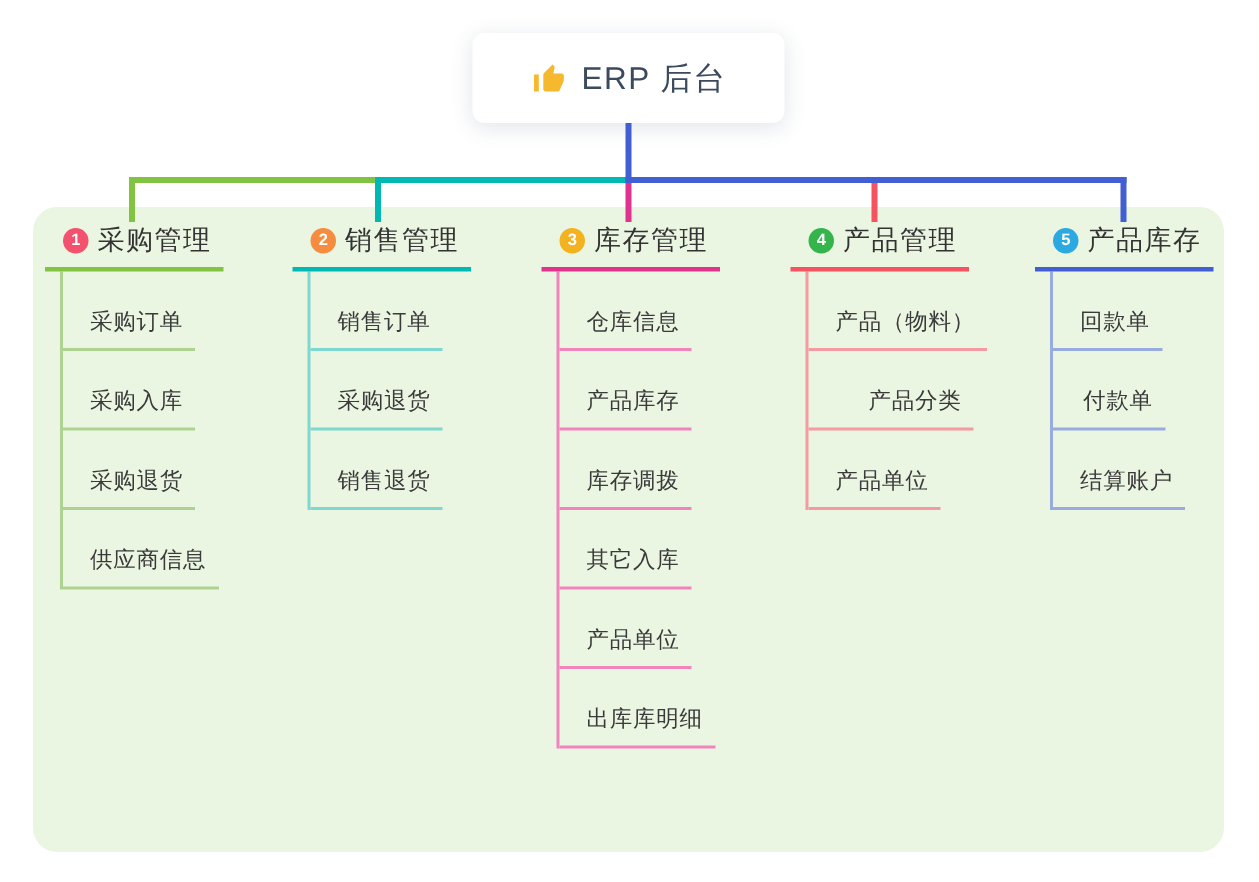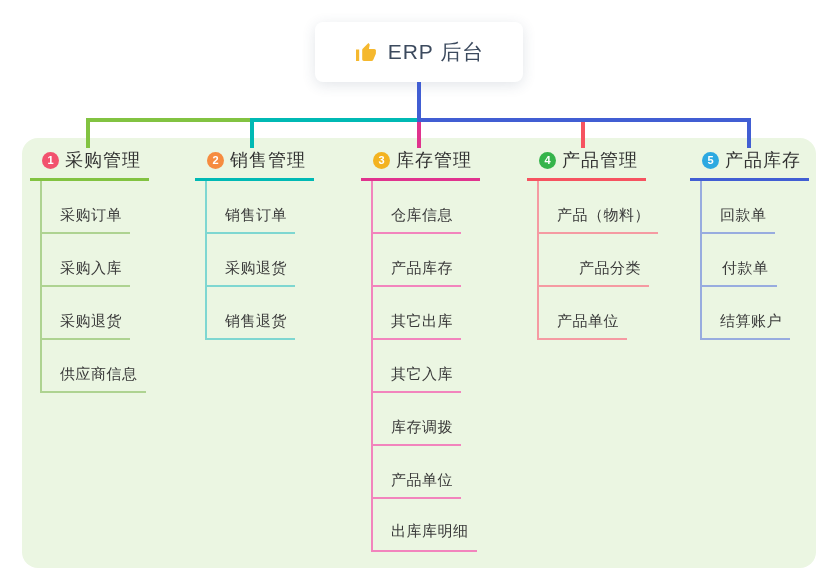--- a/index.html
+++ b/index.html
@@ -82,25 +82,24 @@
           <li style="border-bottom-color: rgb(126, 215, 209);">销售订单</li>
           <li style="border-bottom-color: rgb(126, 215, 209);">采购退货</li>
           <li style="border-bottom-color: rgb(126, 215, 209);">销售退货</li>
         </ul></div>
       <div class="branch" style="left: 361px;"><div class="branch-title" style="border-bottom-color: rgb(224, 51, 142);">
           <span class="badge" style="background: rgb(243, 179, 32);">3</span>
           <span>库存管理</span>
         </div><ul class="children" style="border-left-color: rgb(242, 132, 189); text-align: right;">
           <li style="border-bottom-color: rgb(242, 132, 189);">仓库信息</li>
           <li style="border-bottom-color: rgb(242, 132, 189);">产品库存</li>
-          <li style="border-bottom-color: rgb(242, 132, 189);">其它出库</li>
+          <li style="border-bottom-color: rgb(242, 132, 189);">库存调拨</li>
           <li style="border-bottom-color: rgb(242, 132, 189);">其它入库</li>
-          <li style="border-bottom-color: rgb(242, 132, 189);">库存调拨</li>
           <li style="border-bottom-color: rgb(242, 132, 189);">产品单位</li>
-          <li style="border-bottom-color: rgb(242, 132, 189); font-family: Liberation Mono, monospace;">出库库明细</li>
+          <li style="border-bottom-color: rgb(242, 132, 189);">出库库明细</li>
         </ul></div>
       <div class="branch" style="left: 527px;"><div class="branch-title" style="border-bottom-color: rgb(246, 83, 96);">
           <span class="badge" style="background: rgb(53, 180, 75);">4</span>
           <span>产品管理</span>
         </div><ul class="children" style="border-left-color: rgb(245, 154, 162);">
           <li style="border-bottom-color: rgb(245, 154, 162);">产品（物料）</li>
           <li style="border-bottom-color: rgb(245, 154, 162); padding-left: 40px;">产品分类</li>
           <li style="border-bottom-color: rgb(245, 154, 162);">产品单位</li>
         </ul></div>
       <div class="branch" style="left: 690px;"><div class="branch-title" style="border-bottom-color: rgb(65, 94, 211);">

